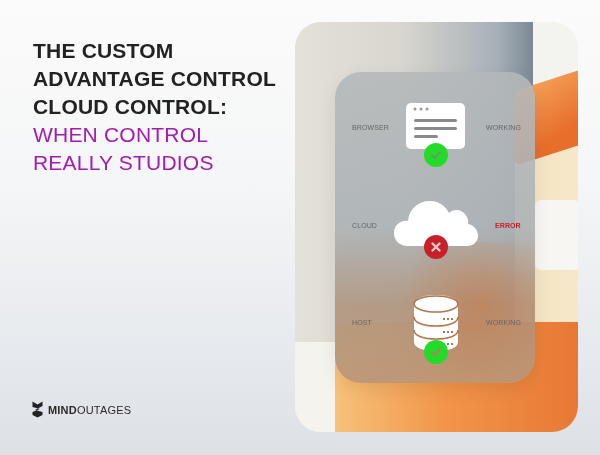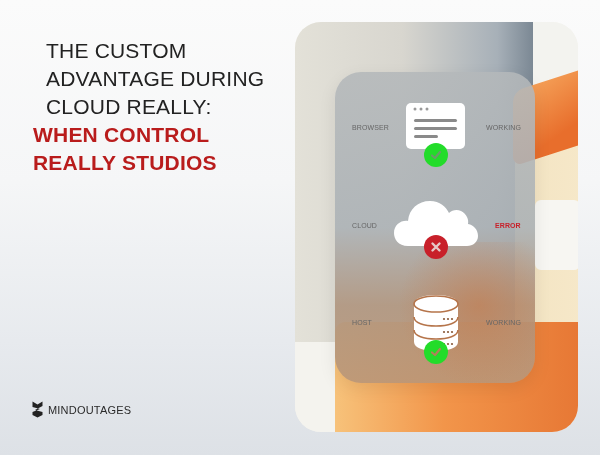--- a/index.html
+++ b/index.html
@@ -6,29 +6,29 @@
   html, body { width: 600px; height: 455px; overflow: hidden; }
   body {
     position: relative;
     font-family: "Liberation Sans", sans-serif;
     background: linear-gradient(180deg, #fbfbfb 0%, #f5f6f7 40%, #e7eaee 75%, #dde1e6 100%);
   }
   .headline {
     position: absolute; left: 33px; top: 37px;
     color: #222; font-size: 21px; line-height: 28px; letter-spacing: 0.2px;
   }
-  .headline .bold { font-weight: 400; display: block; margin-left: 13px; }
-  .headline .light { font-weight: 700; display: block; color: #b91c1c; }
+  .headline .bold { font-weight: 700; display: block; }
+  .headline .light { font-weight: 400; display: block; color: #a21caf; }
   .logo {
     position: absolute; left: 32px; top: 401px;
     display: flex; align-items: center; gap: 5px;
   }
   .logo-mark { width: 11px; height: 17px; }
   .logo-text { font-size: 11px; color: #2a2a2a; letter-spacing: 0.2px; }
-  .logo-text b { font-weight: 400; }
+  .logo-text b { font-weight: 700; }
 
   
   .card {
     position: absolute; left: 295px; top: 22px; width: 283px; height: 410px;
     border-radius: 26px; overflow: hidden;
     background: #f4f3ee;
   }
   .card .bg-gray {
     position: absolute; left: 0; top: 0; width: 238px; height: 320px;
     background: linear-gradient(90deg, #e3e1d8 0%, #d8d6cf 45%, #a7b0b8 85%, #7b8894 100%);
@@ -83,22 +83,22 @@
     display: flex; align-items: center; justify-content: center;
   }
   .badge.ok { background: #23dc2a; }
   .badge.err { background: #c8202a; }
 </style>
 </head>
 <body>
 
 <div class="headline">
   <span class="bold">THE CUSTOM</span>
-  <span class="bold">ADVANTAGE DURING</span>
-  <span class="bold">CLOUD REALLY:</span>
+  <span class="bold">ADVANTAGE CONTROL</span>
+  <span class="bold">CLOUD CONTROL:</span>
   <span class="light">WHEN CONTROL</span>
   <span class="light">REALLY STUDIOS</span>
 </div>
 
 <div class="logo">
   <svg class="logo-mark" viewBox="0 0 11 17">
     <path d="M0.5 0.5 L5.5 3.5 L10.5 0.5 L10.5 5 L3 9 L10.5 11 L10.5 14 L5.5 16.5 L0.5 14 L0.5 11 L8 8 L0.5 6 Z" fill="#222"></path>
   </svg>
   <span class="logo-text"><b>MIND</b><span>OUTAGES</span></span>
 </div>

